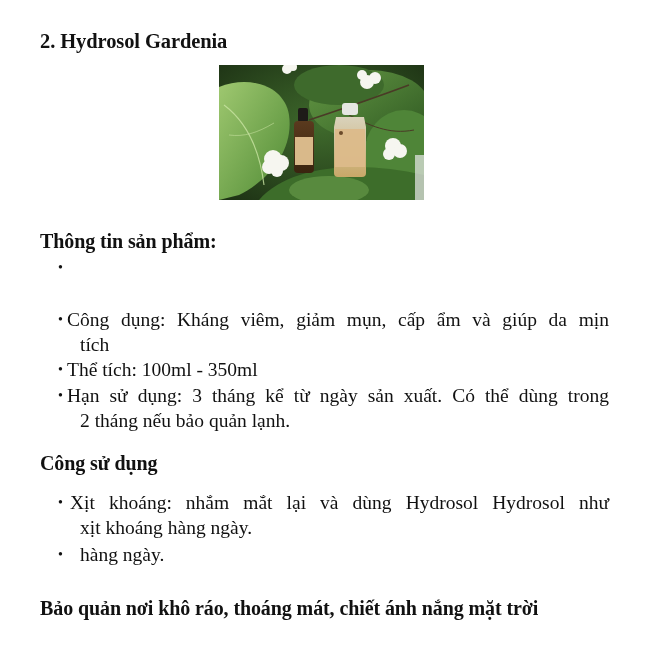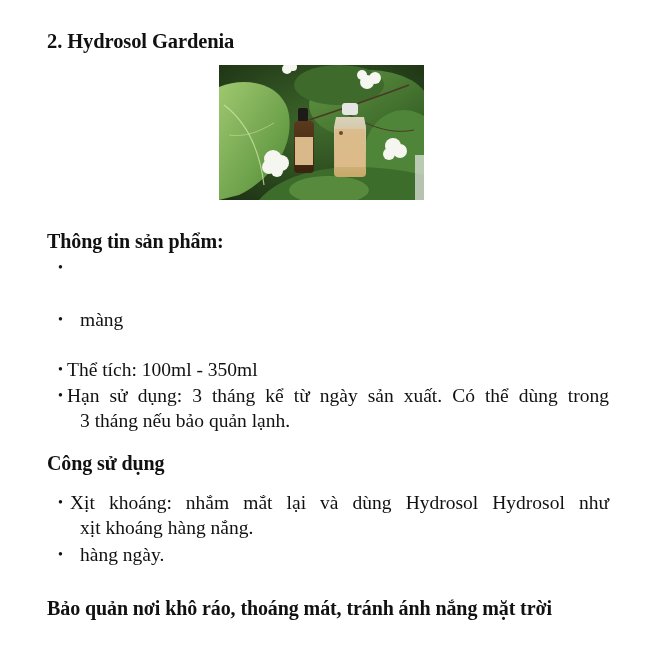--- a/index.html
+++ b/index.html
@@ -1,21 +1,21 @@
 <!DOCTYPE html>
 <html><head>
 <meta charset="utf-8">
 <style>
   html, body { margin: 0; padding: 0; background: #ffffff; }
   body {
     width: 645px; height: 645px; position: relative; overflow: hidden;
     font-family: "Liberation Serif", "DejaVu Serif", serif;
     color: #111111;
   }
-  .h { position: absolute; font-weight: bold; font-size: 20px; left: 47px; white-space: nowrap; letter-spacing: -0.1px; }
+  .h { position: absolute; font-weight: bold; font-size: 20px; left: 40px; white-space: nowrap; letter-spacing: -0.1px; }
   .title { top: 30px; font-size: 20.5px; }
   .sec1 { top: 217px; margin-top: 13px; }
   .sec2 { top: 452px; }
   .footer { top: 597px; font-size: 20px; }
 
   .photo {
     position: absolute; left: 219px; top: 65px; width: 205px; height: 135px; overflow: hidden;
     background: #2f4a22;
   }
   .photo svg { display: block; }
@@ -100,42 +100,43 @@
   </div>
 
   <div class="h sec1">Thông tin sản phẩm:</div>
 
   <div class="item" style="top:256px;">
     <span class="bul" style="top:0px;">•</span>
   </div>
 
   <div class="item" style="top:308px;">
     <span class="bul">•</span>
-    <span class="line" style="padding-left:22px;">màng</span>
+    <span class="line jl" style="padding-left:9px;">Công dụng: Kháng viêm, giảm mụn, cấp ẩm và giúp da mịn</span>
+    <span class="line" style="padding-left:22px;">tích</span>
   </div>
 
   <div class="item" style="top:358px;">
     <span class="bul">•</span>
     <span class="line" style="padding-left:9px;">Thể tích: 100ml - 350ml</span>
   </div>
 
   <div class="item" style="top:384px;">
     <span class="bul">•</span>
     <span class="line jl" style="padding-left:9px;">Hạn sử dụng: 3 tháng kể từ ngày sản xuất. Có thể dùng trong</span>
-    <span class="line" style="padding-left:22px;">3 tháng nếu bảo quản lạnh.</span>
+    <span class="line" style="padding-left:22px;">2 tháng nếu bảo quản lạnh.</span>
   </div>
 
   <div class="h sec2">Công sử dụng</div>
 
   <div class="item" style="top:491px;">
     <span class="bul">•</span>
     <span class="line jl" style="padding-left:12px;">Xịt khoáng: nhắm mắt lại và dùng Hydrosol Hydrosol như</span>
-    <span class="line" style="padding-left:22px;">xịt khoáng hàng nắng.</span>
+    <span class="line" style="padding-left:22px;">xịt khoáng hàng ngày.</span>
   </div>
 
   <div class="item" style="top:543px;">
     <span class="bul">•</span>
     <span class="line" style="padding-left:22px;">hàng ngày.</span>
   </div>
 
-  <div class="h footer">Bảo quản nơi khô ráo, thoáng mát, tránh ánh nắng mặt trời</div>
+  <div class="h footer">Bảo quản nơi khô ráo, thoáng mát, chiết ánh nắng mặt trời</div>
 
 </div>
 
 </body></html>

